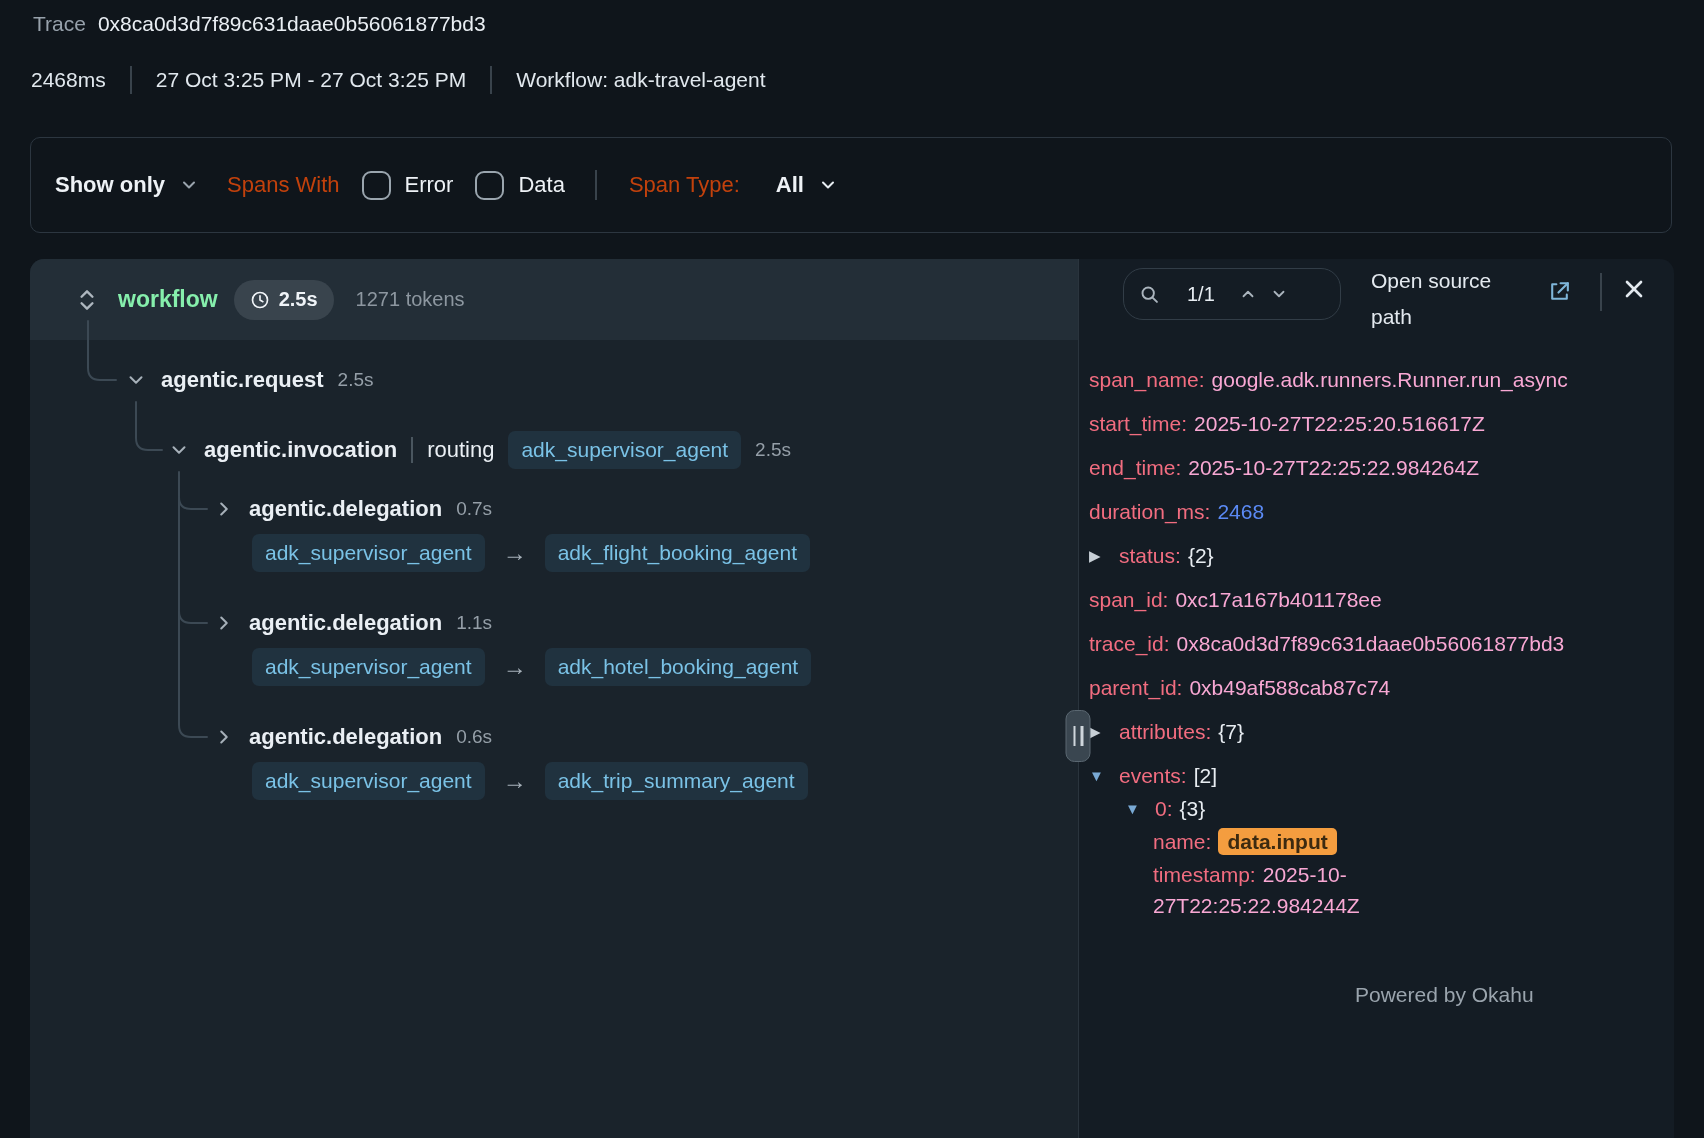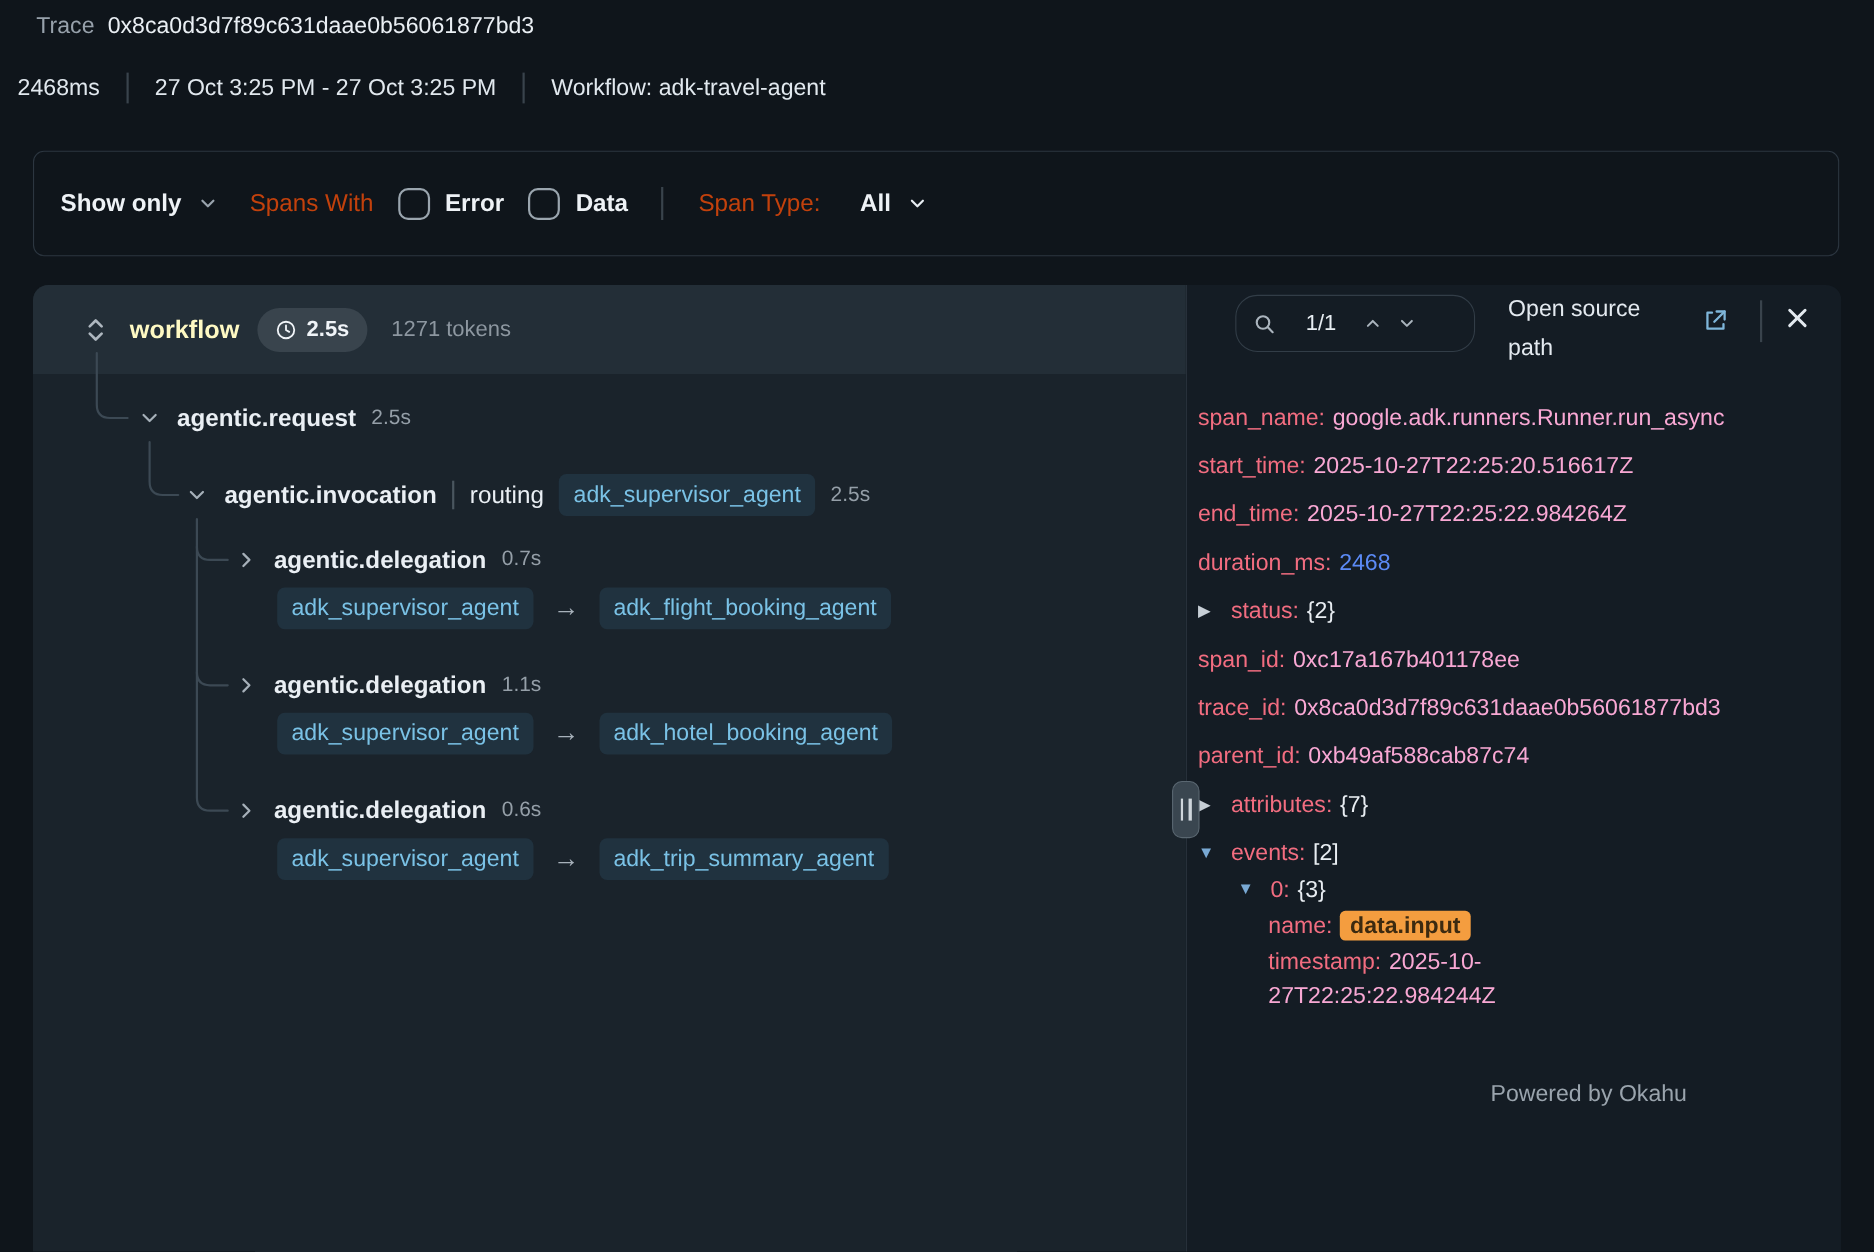--- a/index.html
+++ b/index.html
@@ -9,41 +9,41 @@
     background:#0f151b; color:#e7edf2;
     font-family:"Liberation Sans", sans-serif;
   }
   svg { display:block; }
 
   
   .trace-title { position:absolute; left:33px; top:12px; display:flex; gap:12px; font-size:21px; }
   .t-label { color:#97a1ab; }
   .t-id { color:#eaeff4; }
 
-  .meta-row { position:absolute; left:16px; top:66px; display:flex; align-items:center; font-size:21px; color:#e1e8ee;justify-content:center; }
+  .meta-row { position:absolute; left:31px; top:66px; display:flex; align-items:center; font-size:21px; color:#e1e8ee;justify-content:center; }
   .vsep { width:2px; height:28px; background:#39434c; margin:0 24px; }
 
   
   .filter-bar { position:absolute; left:30px; top:137px; width:1642px; height:96px;
     border:1.5px solid #2c3640; border-radius:10px; display:flex; align-items:center; padding-left:24px; }
   .btn-plain { background:none; border:none; color:#eef2f6; font-family:inherit; cursor:pointer; padding:0;
     display:flex; align-items:center; gap:14px; font-size:22px; font-weight:600; }
   .f-gray { color:#c2410c; font-size:22px; }
   .ml28 { margin-left:28px; } .ml22 { margin-left:22px; } .ml14 { margin-left:14px; } .ml32 { margin-left:32px; } .ml36 { margin-left:36px; }
   .checkbox { width:29px; height:29px; border:2px solid #9aa5ae; border-radius:9px; background:transparent; cursor:pointer; flex:none; }
-  .f-bold { font-size:22px; font-weight:700; color:#eef2f6; }
+  .f-bold { font-size:22px; font-weight:400; color:#eef2f6; }
   .f-sep { width:2px; height:30px; background:#39434c; margin-left:30px; }
 
   
   .main-panel { position:absolute; left:30px; top:259px; width:1644px; height:879px;
     border-radius:14px 14px 0 0; overflow:hidden; }
   .left-panel { position:absolute; left:0; top:0; width:1048px; height:100%; background:#1a232b; }
   .tree-header { position:absolute; left:0; top:0; width:100%; height:81px; background:#232e37;
     display:flex; align-items:center; padding-left:44px; gap:16px; }
-  .wf-title { font-size:23px; font-weight:700; color:#fef9c3; margin-left:2px; }
+  .wf-title { font-size:23px; font-weight:700; color:#86efac; margin-left:2px; }
   .pill { display:flex; align-items:center; gap:9px; background:#39444d; border-radius:20px; height:40px; padding:0 16px;
     font-size:20px; font-weight:600; color:#f0f4f8; }
   .tokens { color:#8d97a0; font-size:20px; margin-left:6px; }
 
   .connectors { position:absolute; left:0; top:0; pointer-events:none; }
 
   .trow { position:absolute; display:flex; align-items:center; gap:14px; height:36px; cursor:pointer; }
   .tlabel { font-size:22px; font-weight:600; color:#eaeff4; white-space:nowrap;text-align:center; }
   .tdur { font-size:19px; color:#959fa8; }
   .tsep { width:2px; height:26px; background:#4a565f; }

